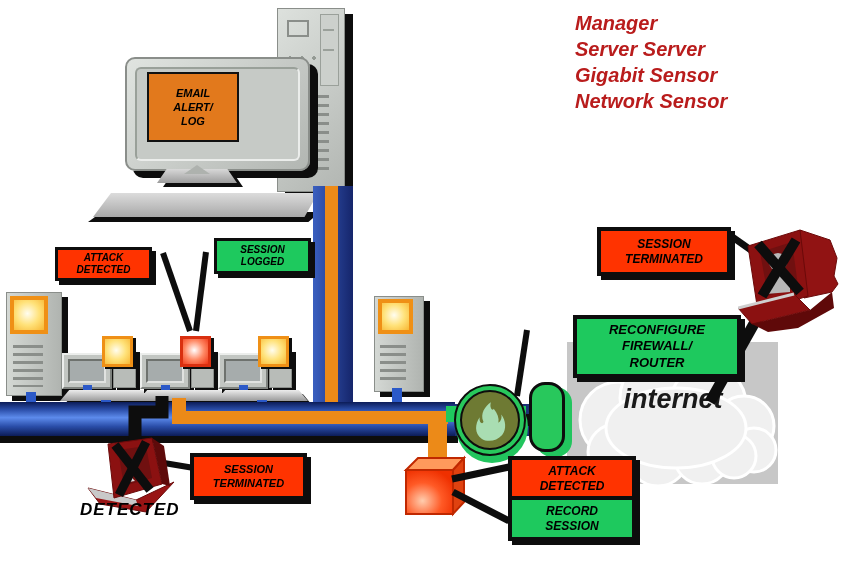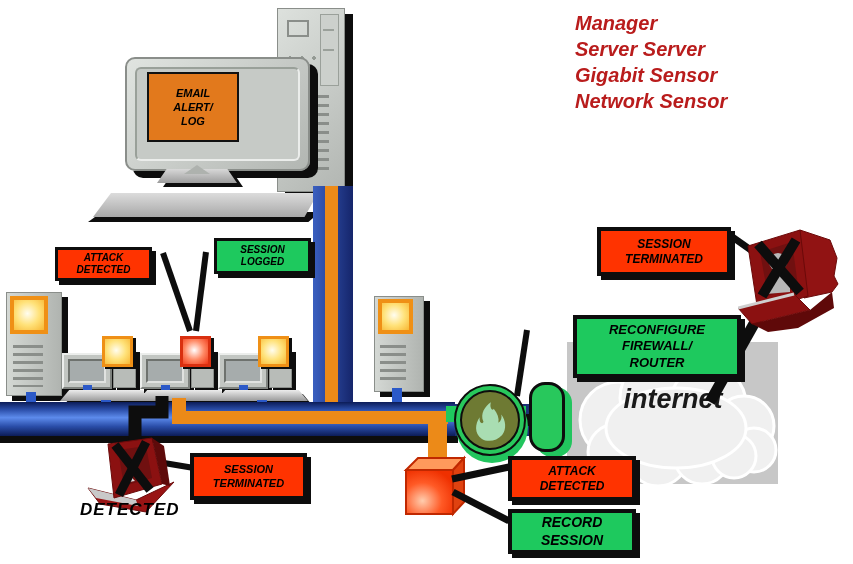--- a/index.html
+++ b/index.html
@@ -258,21 +258,21 @@
   <div class="lbl red" style="left:597px;top:227px;width:126px;height:41px;font-size:12px;">SESSION
 TERMINATED</div>
 
   <div class="lbl green" style="left:541px;top:315px;width:160px;height:55px;font-size:13px;margin-left:32px;">RECONFIGURE
 FIREWALL/
 ROUTER</div>
 
   <div class="lbl red" style="left:508px;top:456px;width:120px;height:37px;font-size:12px;">ATTACK
 DETECTED</div>
 
-  <div class="lbl green" style="left:508px;top:509px;width:120px;height:37px;font-size:14px;">RECORD
+  <div class="lbl green" style="left:508px;top:496px;width:120px;height:37px;font-size:12px;">RECORD
 SESSION</div>
 
   <div class="abs" style="left:575px;top:10px;">
     <div class="legend-line">Manager</div>
     <div class="legend-line">Server Server</div>
     <div class="legend-line">Gigabit Sensor</div>
     <div class="legend-line">Network Sensor</div>
   </div>
 
 </div>

